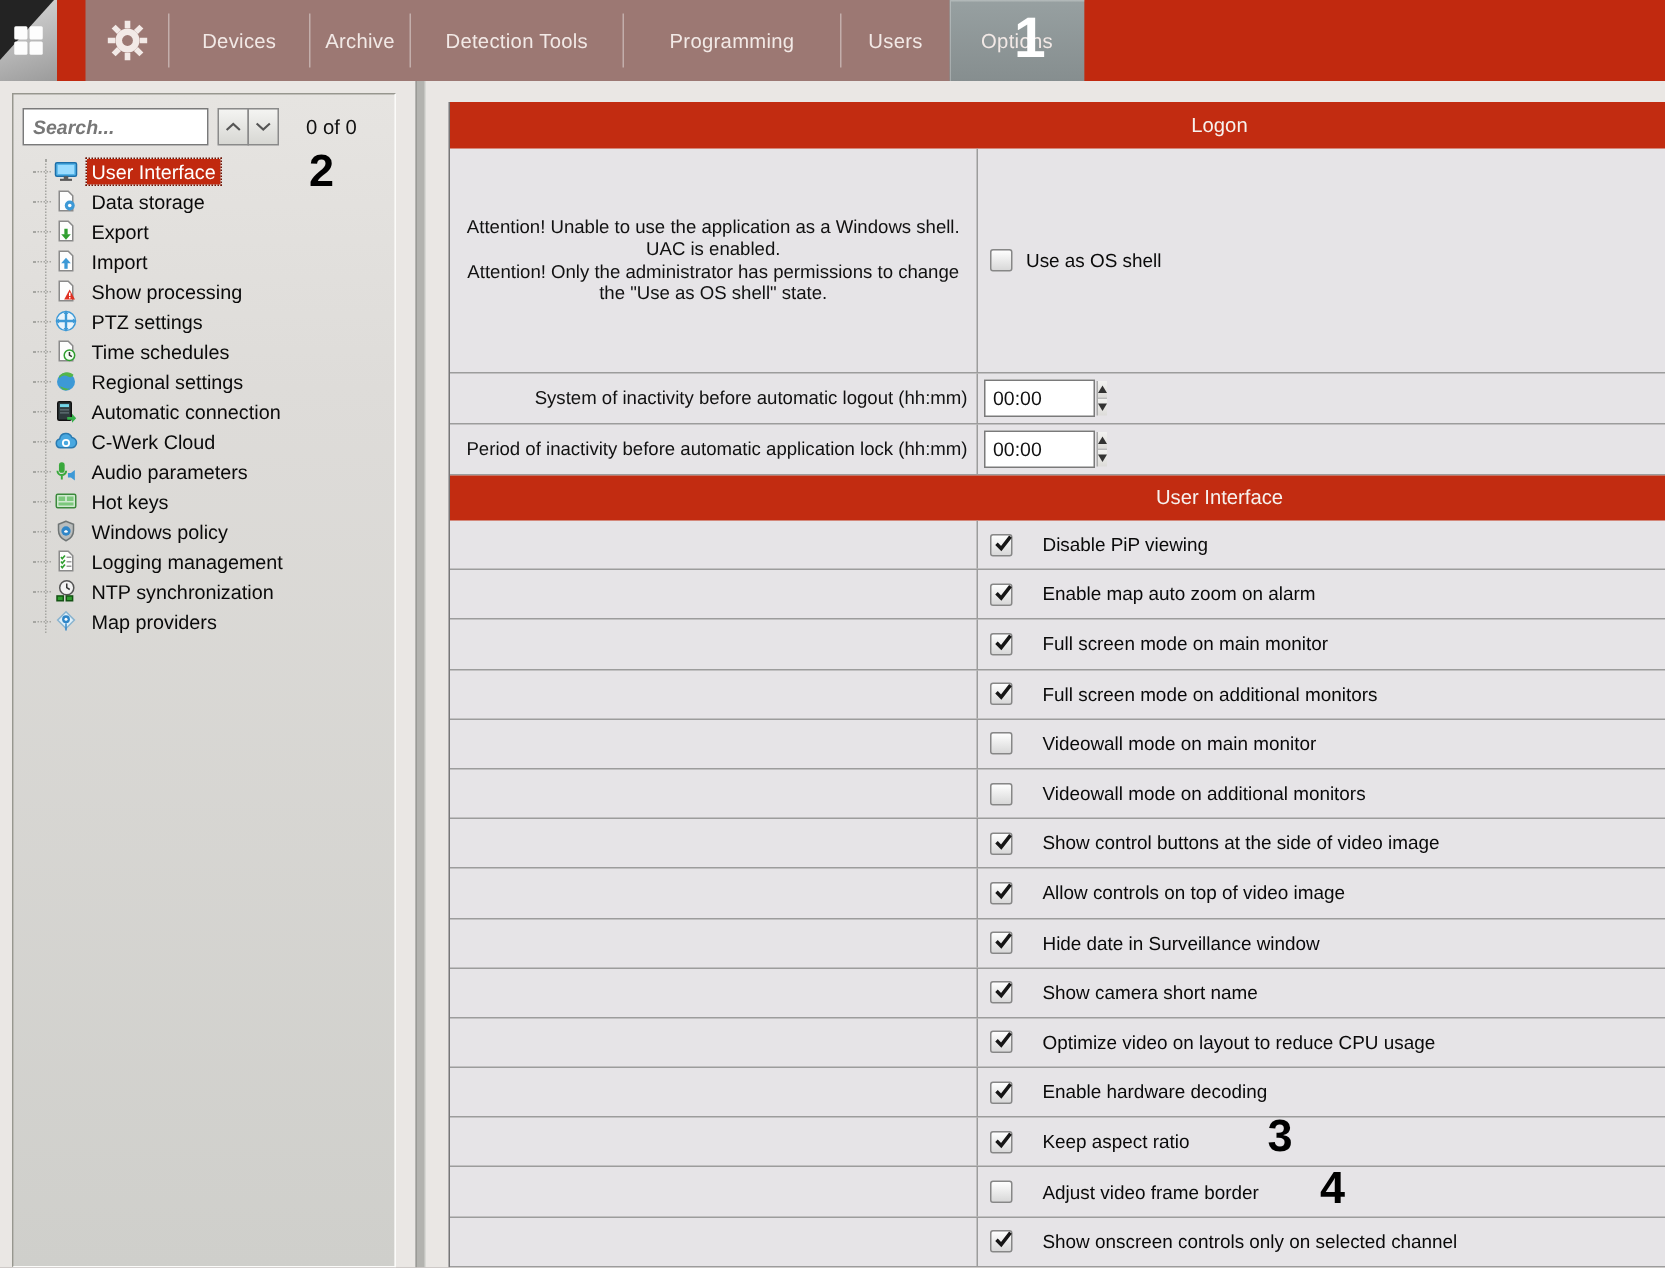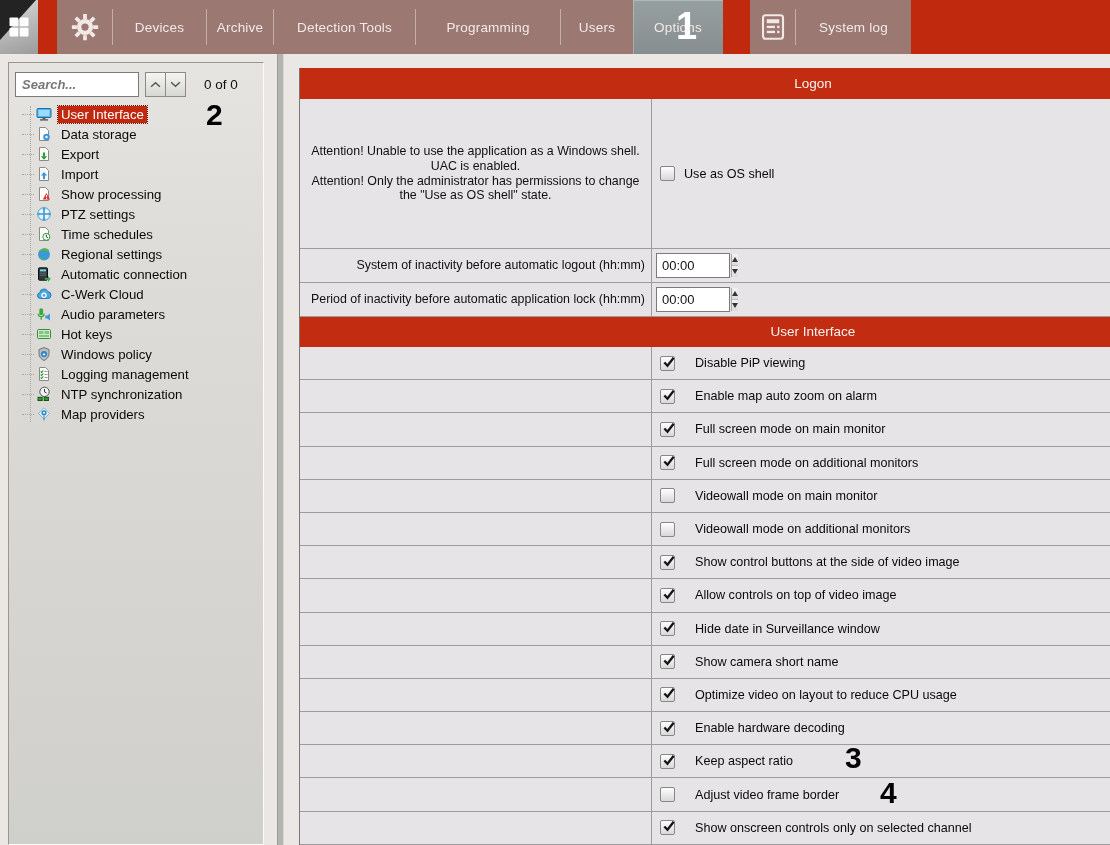--- a/index.html
+++ b/index.html
@@ -118,34 +118,20 @@
       <div class="tab t1">Archive</div>
       <div class="sep"></div>
       <div class="tab t2">Detection Tools</div>
       <div class="sep"></div>
       <div class="tab t3">Programming</div>
       <div class="sep"></div>
       <div class="tab t4">Users</div>
       <div class="tab t5 sel">Options</div>
     </div>
     <div class="red-gap"></div>
-    <div class="tabbar">
-      <div class="icon-btn log-btn">
-        <svg viewBox="0 0 24 24">
-            <rect x="4" y="2.6" width="16" height="18.8" rx="2" fill="none" stroke="#f2e9e6" stroke-width="1.7"></rect>
-            <rect x="7" y="5.8" width="10" height="3.2" fill="#f2e9e6"></rect>
-            <rect x="7" y="11" width="6.6" height="1.9" fill="#f2e9e6"></rect>
-            <rect x="15.3" y="11" width="1.9" height="1.9" fill="#f2e9e6"></rect>
-            <rect x="7" y="15" width="6.6" height="1.9" fill="#f2e9e6"></rect>
-            <rect x="15.3" y="15" width="1.9" height="1.9" fill="#f2e9e6"></rect>
-          </svg>
-      </div>
-      <div class="sep"></div>
-      <div class="tab t6">System log</div>
-    </div>
   </div>
 
   <div class="sidebar">
     <div class="search-row">
       <input class="search" type="text" placeholder="Search..." style="">
       <button class="nav-btn">
         <svg viewBox="0 0 10 6">
             <path d="M1 5l4-3.7L9 5" stroke="#555" fill="none" stroke-width="1.3"></path>
           </svg>
       </button>

